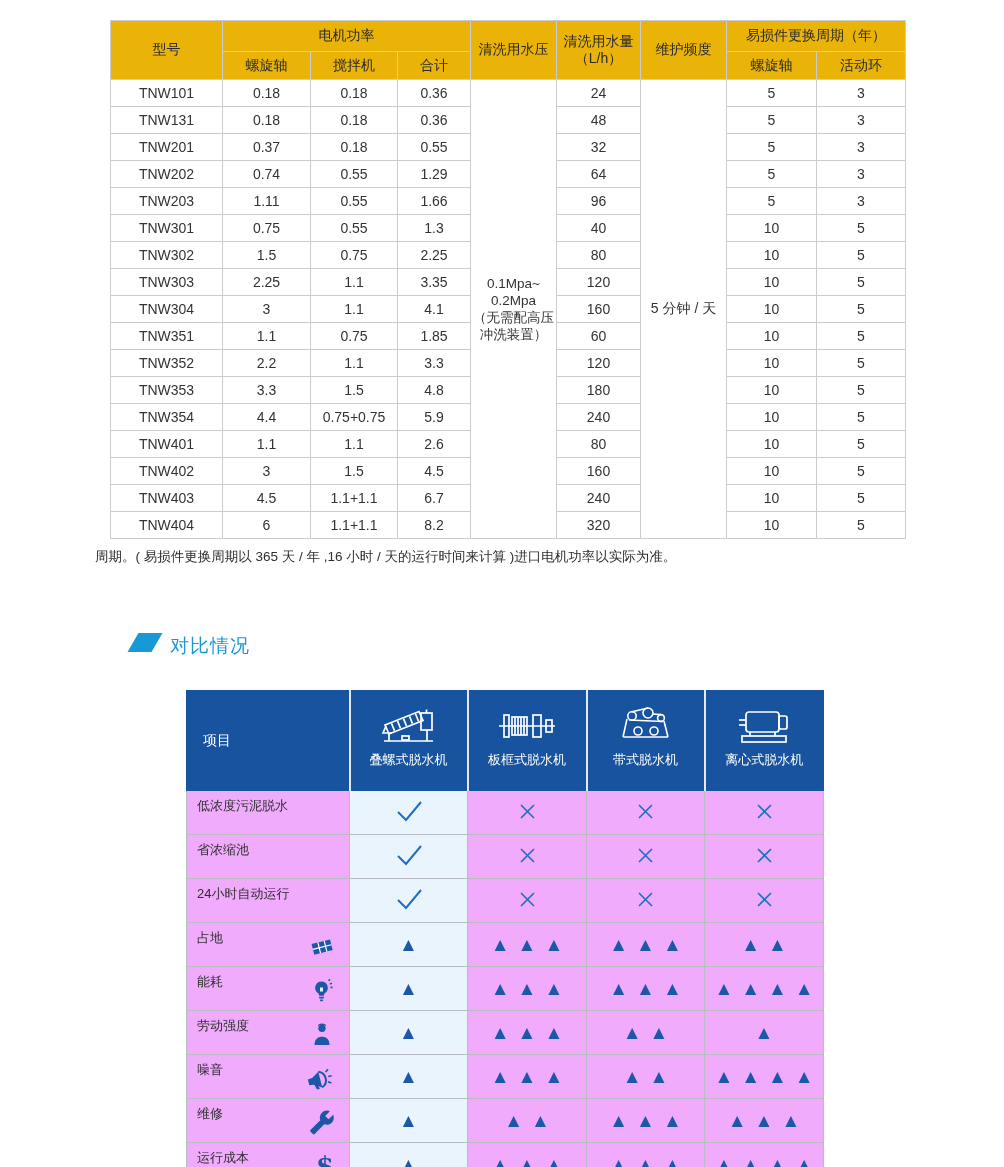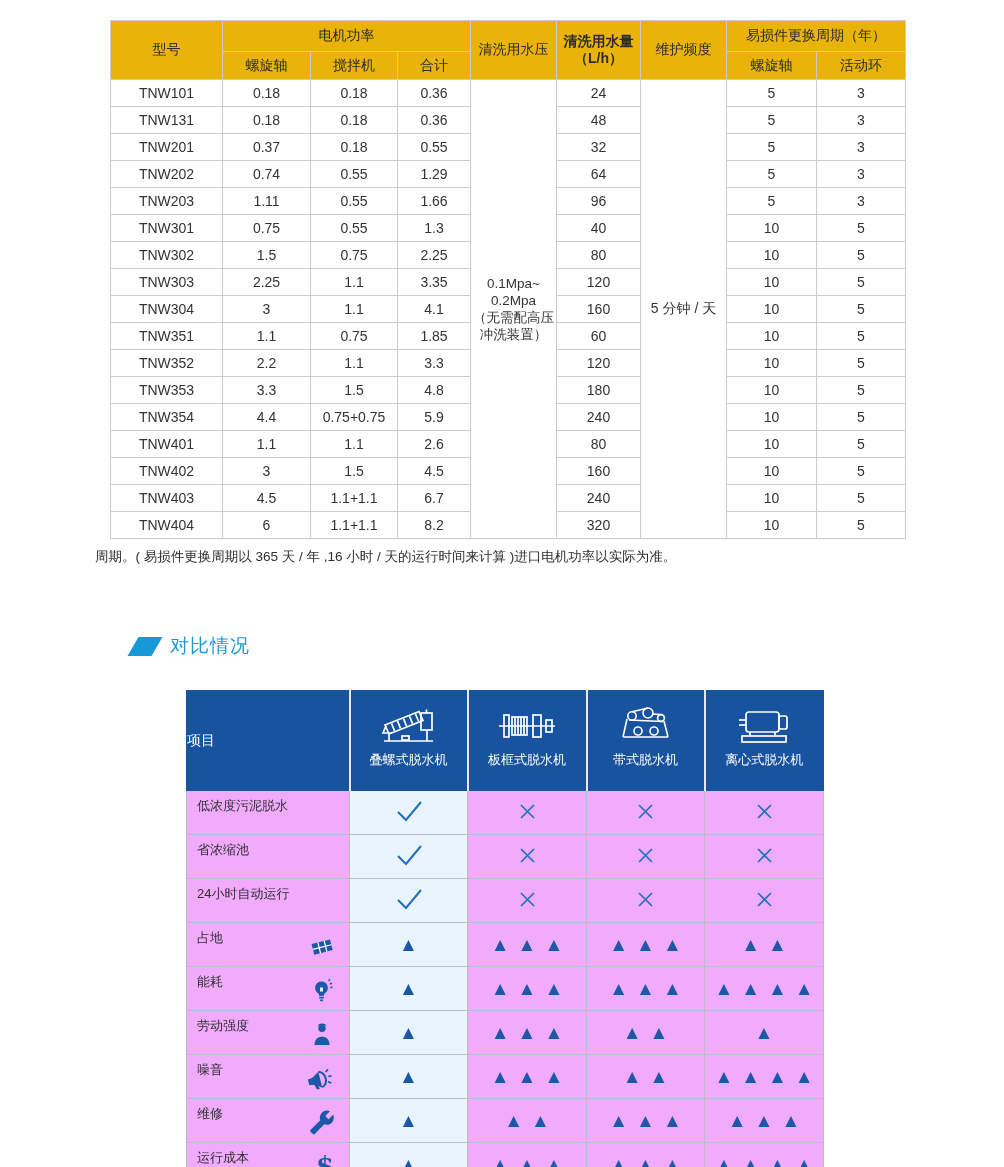--- a/index.html
+++ b/index.html
@@ -18,29 +18,29 @@
     border:1px solid #c9cdd2;text-align:center;padding:0;overflow:hidden;
   }
   .spec-table thead th{
     background:#eab308;font-weight:normal;font-size:14px;color:#2b2b2b;
   }
   .spec-table thead tr.h1 th{height:30px;}
   .spec-table thead tr.h2 th{height:27px;}
   .spec-table tbody td{height:26px;background:#fff;}
   .spec-table td.pressure{font-size:13.5px;line-height:17px;}
   .spec-table td.maint{font-size:14px;}
-  .two-line div{line-height:17px;font-weight:bold;}
+  .two-line div{line-height:17px;}
   
   .note{
     position:absolute;left:95px;top:546px;width:900px;
     font-size:13.5px;line-height:21px;color:#2f2f2f;
   }
   
   .section-title{
-    position:absolute;left:133px;top:633px;display:flex;align-items:center;gap:13px;
+    position:absolute;left:133px;top:633px;display:flex;gap:13px;
   }
   .para-mark{width:24px;height:19px;background:#1799d8;transform:skewX(-30deg);}
   .section-title .txt{font-size:19px;color:#1799d8;letter-spacing:1px;}
   
   .cmp-table{
     position:absolute;left:186px;top:690px;width:637px;
     border-collapse:collapse;table-layout:fixed;font-size:13px;
   }
   .cmp-table th{
     background:#17539f;color:#fff;font-weight:normal;padding:0;
@@ -51,21 +51,21 @@
     border:1px solid #b9bcc1;height:37px;background:#f0abfc;
     text-align:center;vertical-align:middle;padding:0;
   }
   .cmp-table td.hl{background:#eaf4fc;}
   .cmp-table td.lblcell{
     text-align:left;vertical-align:top;padding:6px 10px 0 10px;
     position:relative;font-size:13px;color:#2f2f2f;
   }
   .lblcell .ric{position:absolute;right:14px;top:50%;transform:translateY(-44%);line-height:0;}
   .item-head{
-    display:flex;align-items:center;height:78px;font-size:14px;
+    display:flex;align-items:center;height:78px;padding-left:16px;font-size:14px;
   }
   .machine-head{
     display:flex;flex-direction:column;align-items:center;justify-content:flex-end;
     height:78px;padding-bottom:21px;
   }
   .machine-head .mi{line-height:0;margin-bottom:5px;}
   .machine-head .ml{font-size:13px;color:#fff;}
   .tri{color:#1d57a8;font-size:19px;margin:0 4px;line-height:1;display:inline-block;}
   .markwrap{line-height:0;display:inline-block;}
 </style>

